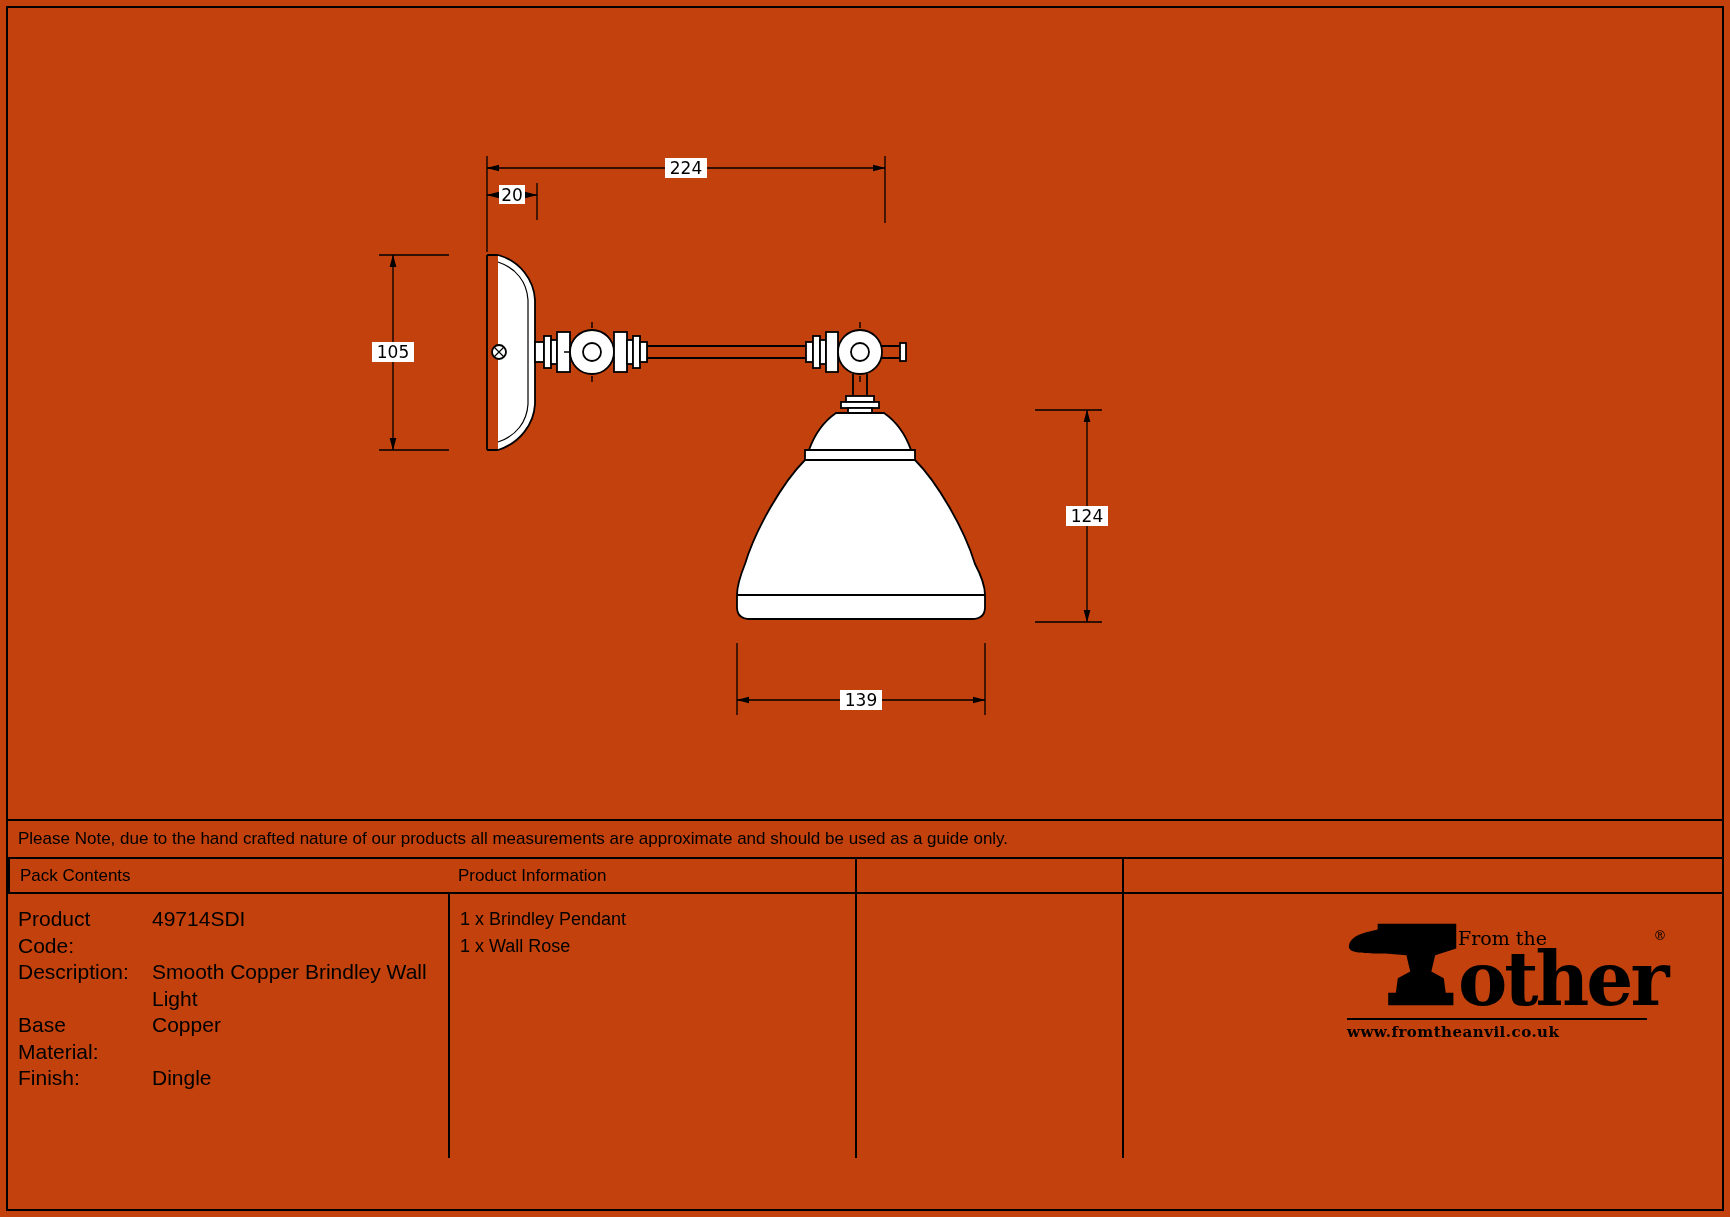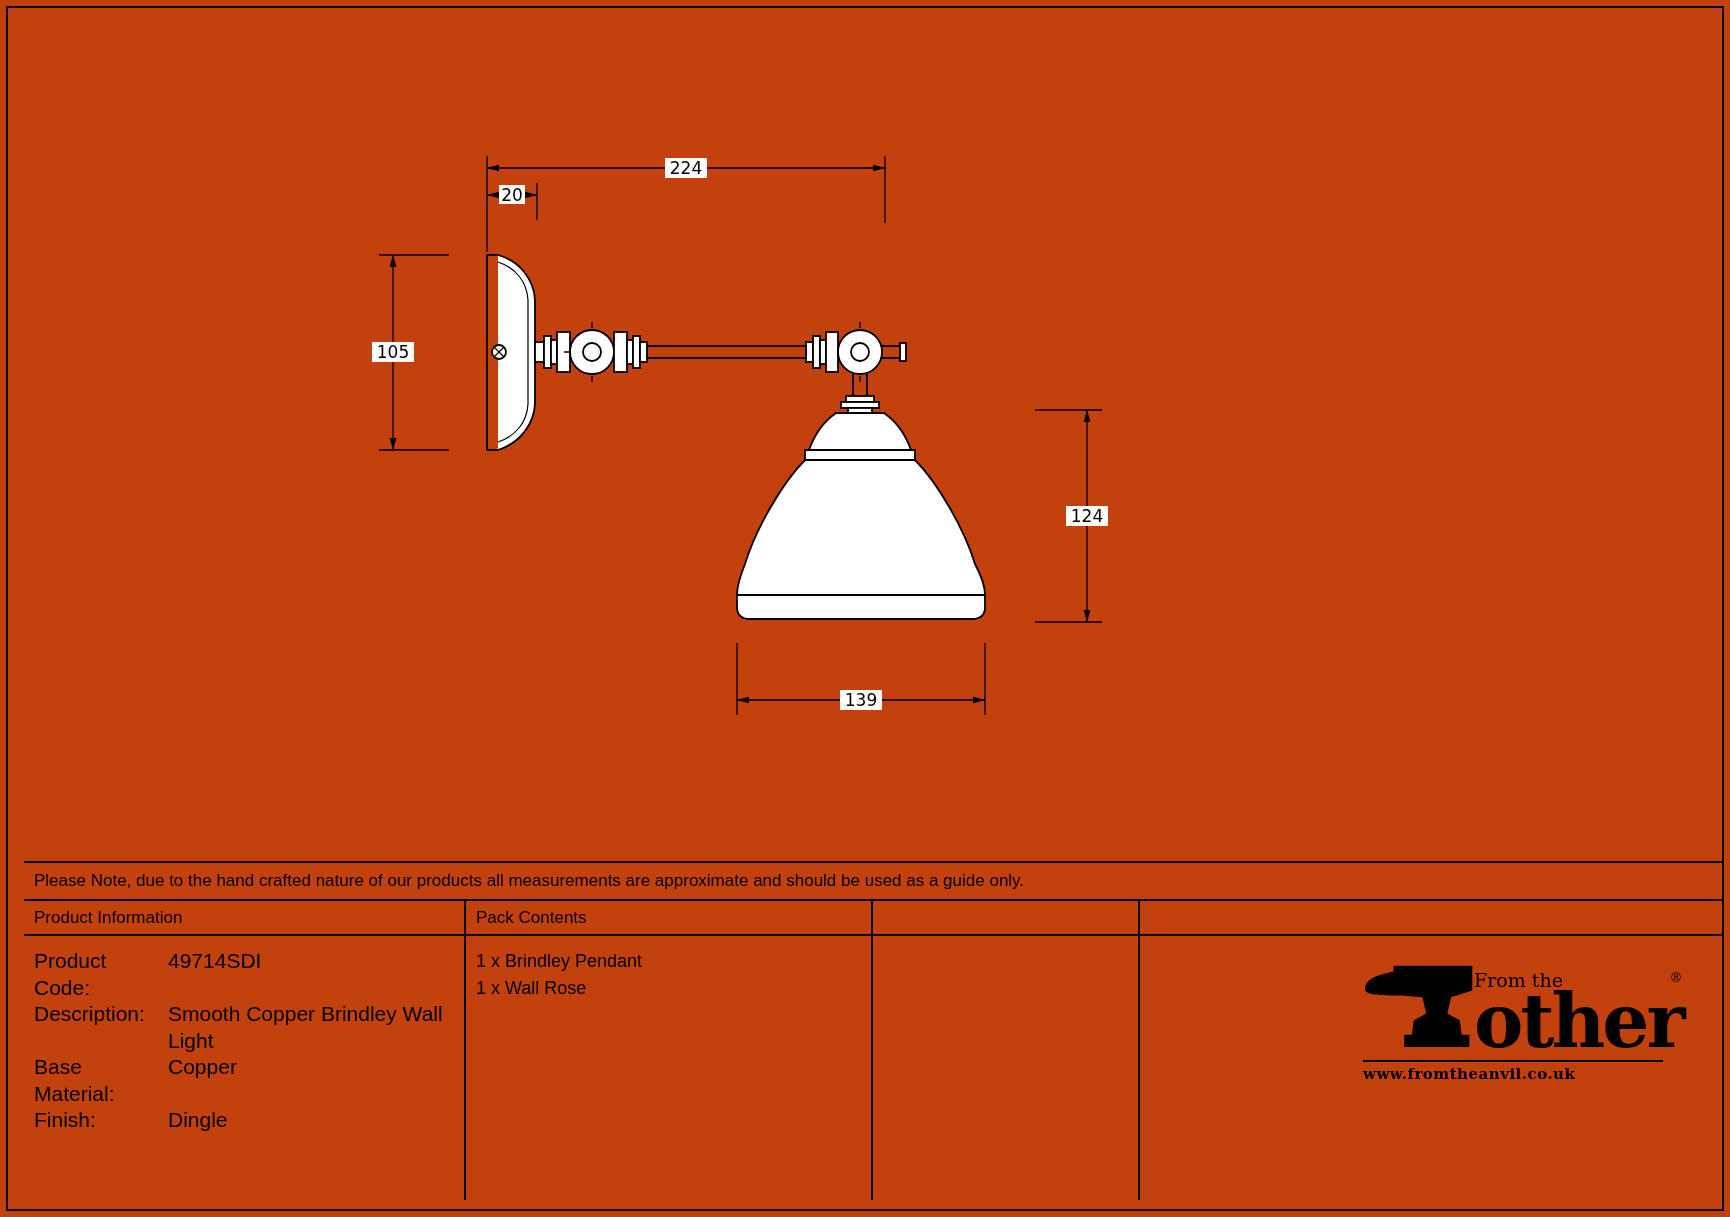--- a/index.html
+++ b/index.html
@@ -2,21 +2,21 @@
 <html><head>
 <meta charset="utf-8">
 <style>
   * { margin:0; padding:0; box-sizing:border-box; }
   body { background:#fff; font-family:"Liberation Sans", sans-serif; color:#000; }
   .page { position:relative; width:1730px; height:1217px; background:#c2410c; overflow:hidden; }
   .frame { position:absolute; inset:6px; border:2px solid #000; }
   .content { position:absolute; left:8px; top:8px; width:1714px; height:1201px; }
   .drawing { position:absolute; left:0; top:0; }
 
-  .bottom { position:absolute; left:0; top:853px; width:1714px; height:339px; display:flex; flex-direction:column;padding-left:16px; }
+  .bottom { position:absolute; left:0; top:811px; width:1714px; height:339px; display:flex; flex-direction:column; }
   .note-row { height:40px; border-top:2px solid #000; border-bottom:2px solid #000;
               display:flex; align-items:center; padding-left:10px; font-size:17px; }
   .grid { flex:1; display:grid; grid-template-columns:440px 407px 267px 1fr; grid-template-rows:35px 1fr; }
   .cell { overflow:hidden; }
   .cell.cb { border-left:2px solid #000; }
   .hdr { border-bottom:2px solid #000; display:flex; align-items:center; padding-left:10px; font-size:17px; }
   .info-rows { padding:12px 0 0 10px; font-size:21px; }
   .info-row { display:grid; grid-template-columns:134px 1fr; line-height:26.5px; }
   .pack-lines { padding:12px 0 0 10px; font-size:18px; }
   .pack-line { min-height:26.5px; line-height:26.5px; }
@@ -158,22 +158,22 @@
         </g>
       </g>
     </svg>
 
     <div class="bottom">
 
       <div class="note-row">Please Note, due to the hand crafted nature of our products all measurements are approximate and should be used as a guide only.</div>
 
       <div class="grid">
 
+        <div class="cell cb hdr">Pack Contents</div>
         <div class="cell hdr">Product Information</div>
-        <div class="cell cb hdr">Pack Contents</div>
         <div class="cell cb hdr"></div>
         <div class="cell cb hdr"></div>
 
         <div class="cell">
           <div class="info-rows">
             <div class="info-row">
               <span>Product Code:</span>
               <span>49714SDI</span>
             </div>
             <div class="info-row">

